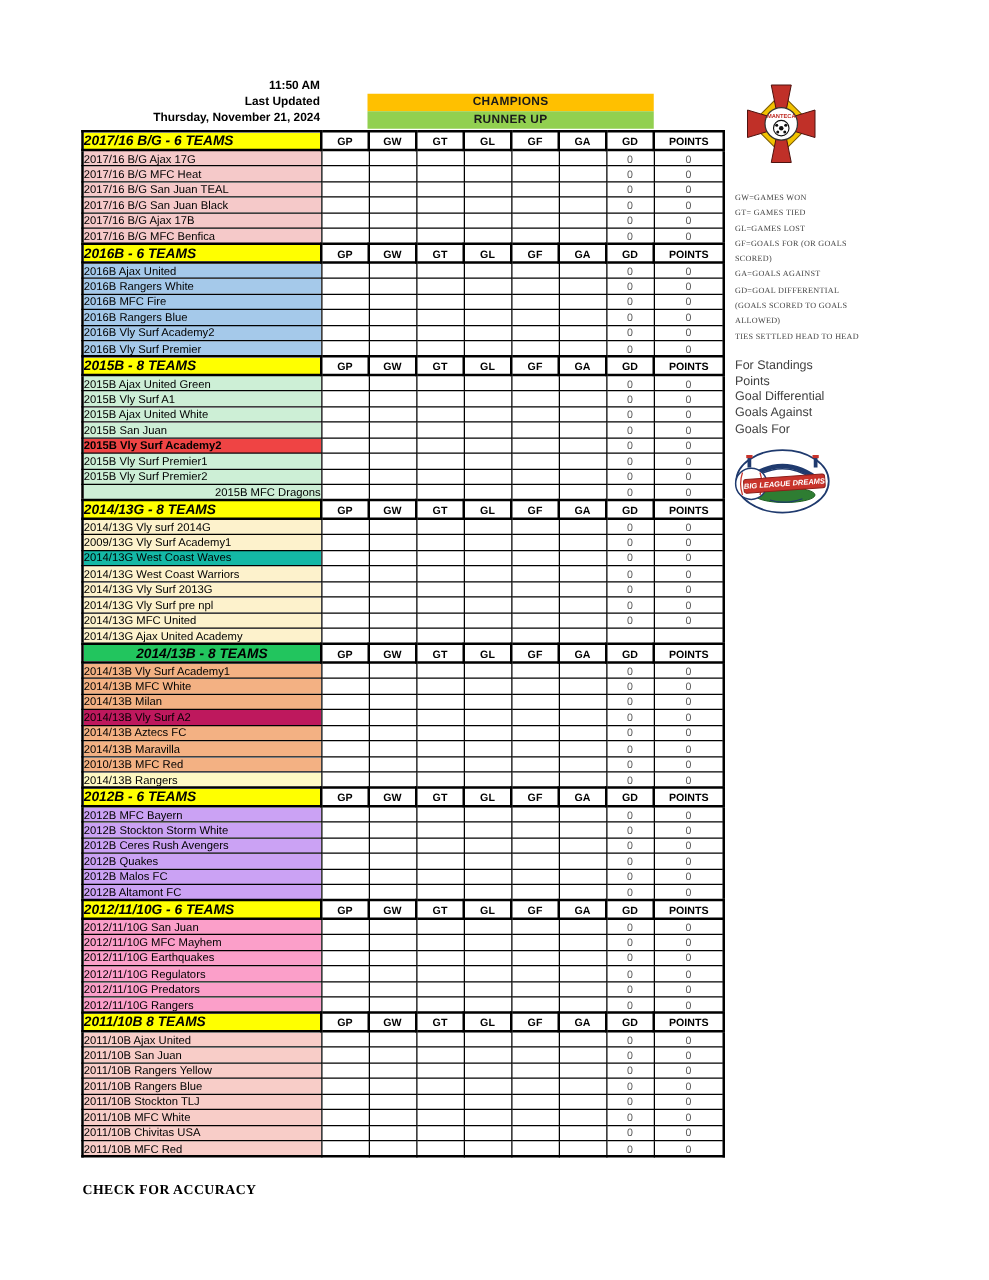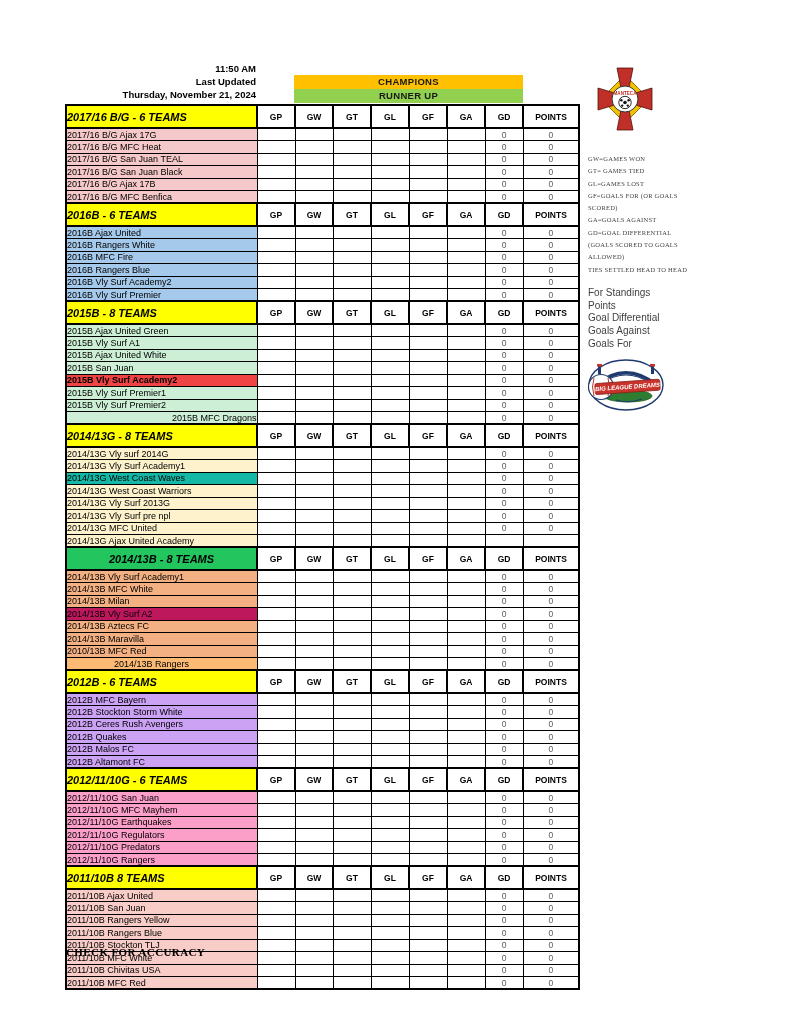--- a/index.html
+++ b/index.html
@@ -12,21 +12,21 @@
 
   
   .banner{position:absolute;left:294px;top:75px;width:229px;}
   .banner .bar{height:14px;text-align:center;font-size:9.5px;font-weight:bold;
                line-height:14px;color:#1a1a1a;letter-spacing:.3px;}
 
   
   table.standings{position:absolute;left:65px;top:104px;border-collapse:collapse;
                   table-layout:fixed;width:513px;border:2px solid #000;}
   table.standings td{border:1px solid #000;padding:0;overflow:hidden;white-space:nowrap;}
-  tr.sec-head{height:23px;}
+  tr.sec-head{height:15px;}
   tr.sec-head td{border:2px solid #000;}
   td.name-head{font-size:11px;font-weight:bold;font-style:italic;padding-left:4px;}
   td.col-head{font-size:8.5px;font-weight:bold;text-align:center;background:#fff;}
   tr.team-row{height:12.5px;margin-left:28px;}
   td.name{font-size:9px;padding-left:3px;}
   td.stat{background:#fff;}
   td.num{text-align:center;font-size:8.5px;}
 
   
   .footer{position:absolute;left:66px;top:946px;font-family:"Liberation Serif",serif;
@@ -339,21 +339,21 @@
           <td class="stat"></td>
           <td class="stat"></td>
           <td class="stat"></td>
           <td class="stat"></td>
           <td class="stat"></td>
           <td class="stat"></td>
           <td class="stat num" style="color: rgb(89, 89, 89);">0</td>
           <td class="stat num" style="color: rgb(89, 89, 89);">0</td>
         </tr>
         <tr class="team-row">
-          <td class="name" style="background: rgb(253, 242, 204);">2014/13G Vly Surf Academy1</td>
+          <td class="name" style="background: rgb(253, 242, 204);">2009/13G Vly Surf Academy1</td>
           <td class="stat"></td>
           <td class="stat"></td>
           <td class="stat"></td>
           <td class="stat"></td>
           <td class="stat"></td>
           <td class="stat"></td>
           <td class="stat num" style="color: rgb(89, 89, 89);">0</td>
           <td class="stat num" style="color: rgb(89, 89, 89);">0</td>
         </tr>
         <tr class="team-row">
@@ -504,21 +504,21 @@
           <td class="stat"></td>
           <td class="stat"></td>
           <td class="stat"></td>
           <td class="stat"></td>
           <td class="stat"></td>
           <td class="stat"></td>
           <td class="stat num" style="color: rgb(89, 89, 89);">0</td>
           <td class="stat num" style="color: rgb(89, 89, 89);">0</td>
         </tr>
         <tr class="team-row">
-          <td class="name" style="background: #fdba74; padding-left: 47px;">2014/13B Rangers</td>
+          <td class="name" style="background: #fef9c3;">2014/13B Rangers</td>
           <td class="stat"></td>
           <td class="stat"></td>
           <td class="stat"></td>
           <td class="stat"></td>
           <td class="stat"></td>
           <td class="stat"></td>
           <td class="stat num" style="color: rgb(89, 89, 89);">0</td>
           <td class="stat num" style="color: rgb(89, 89, 89);">0</td>
         </tr>
         <tr class="sec-head">

